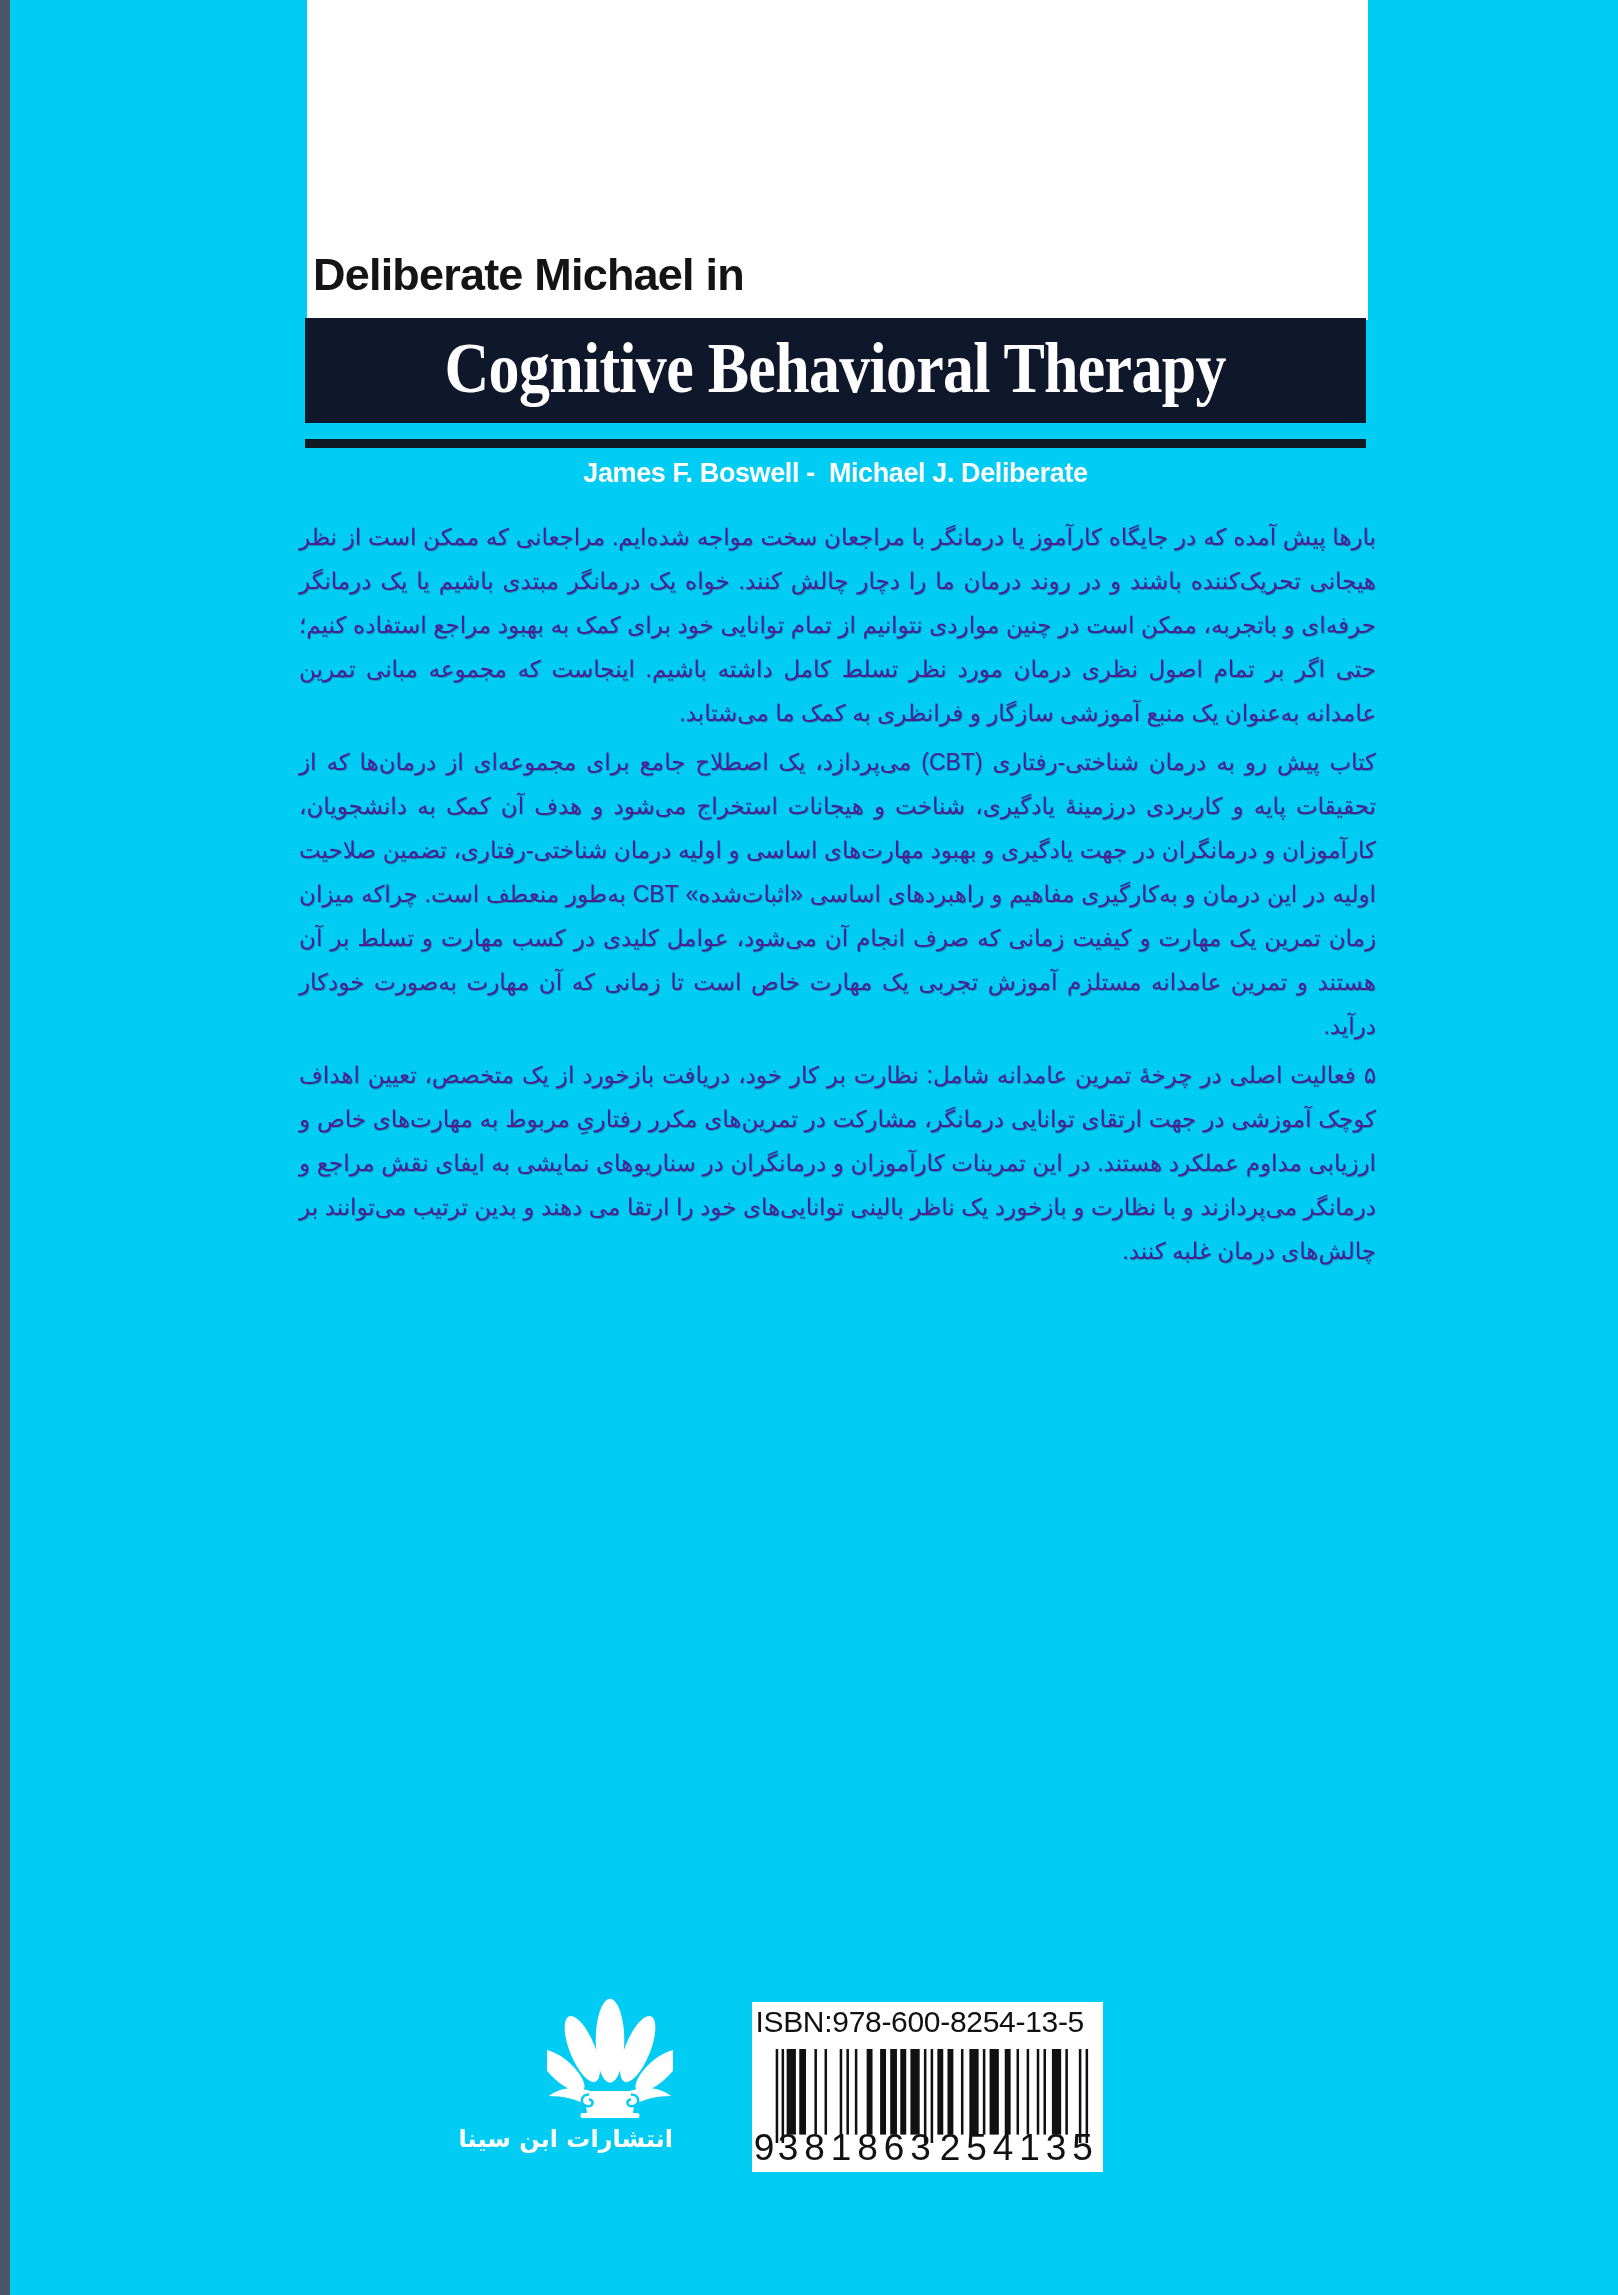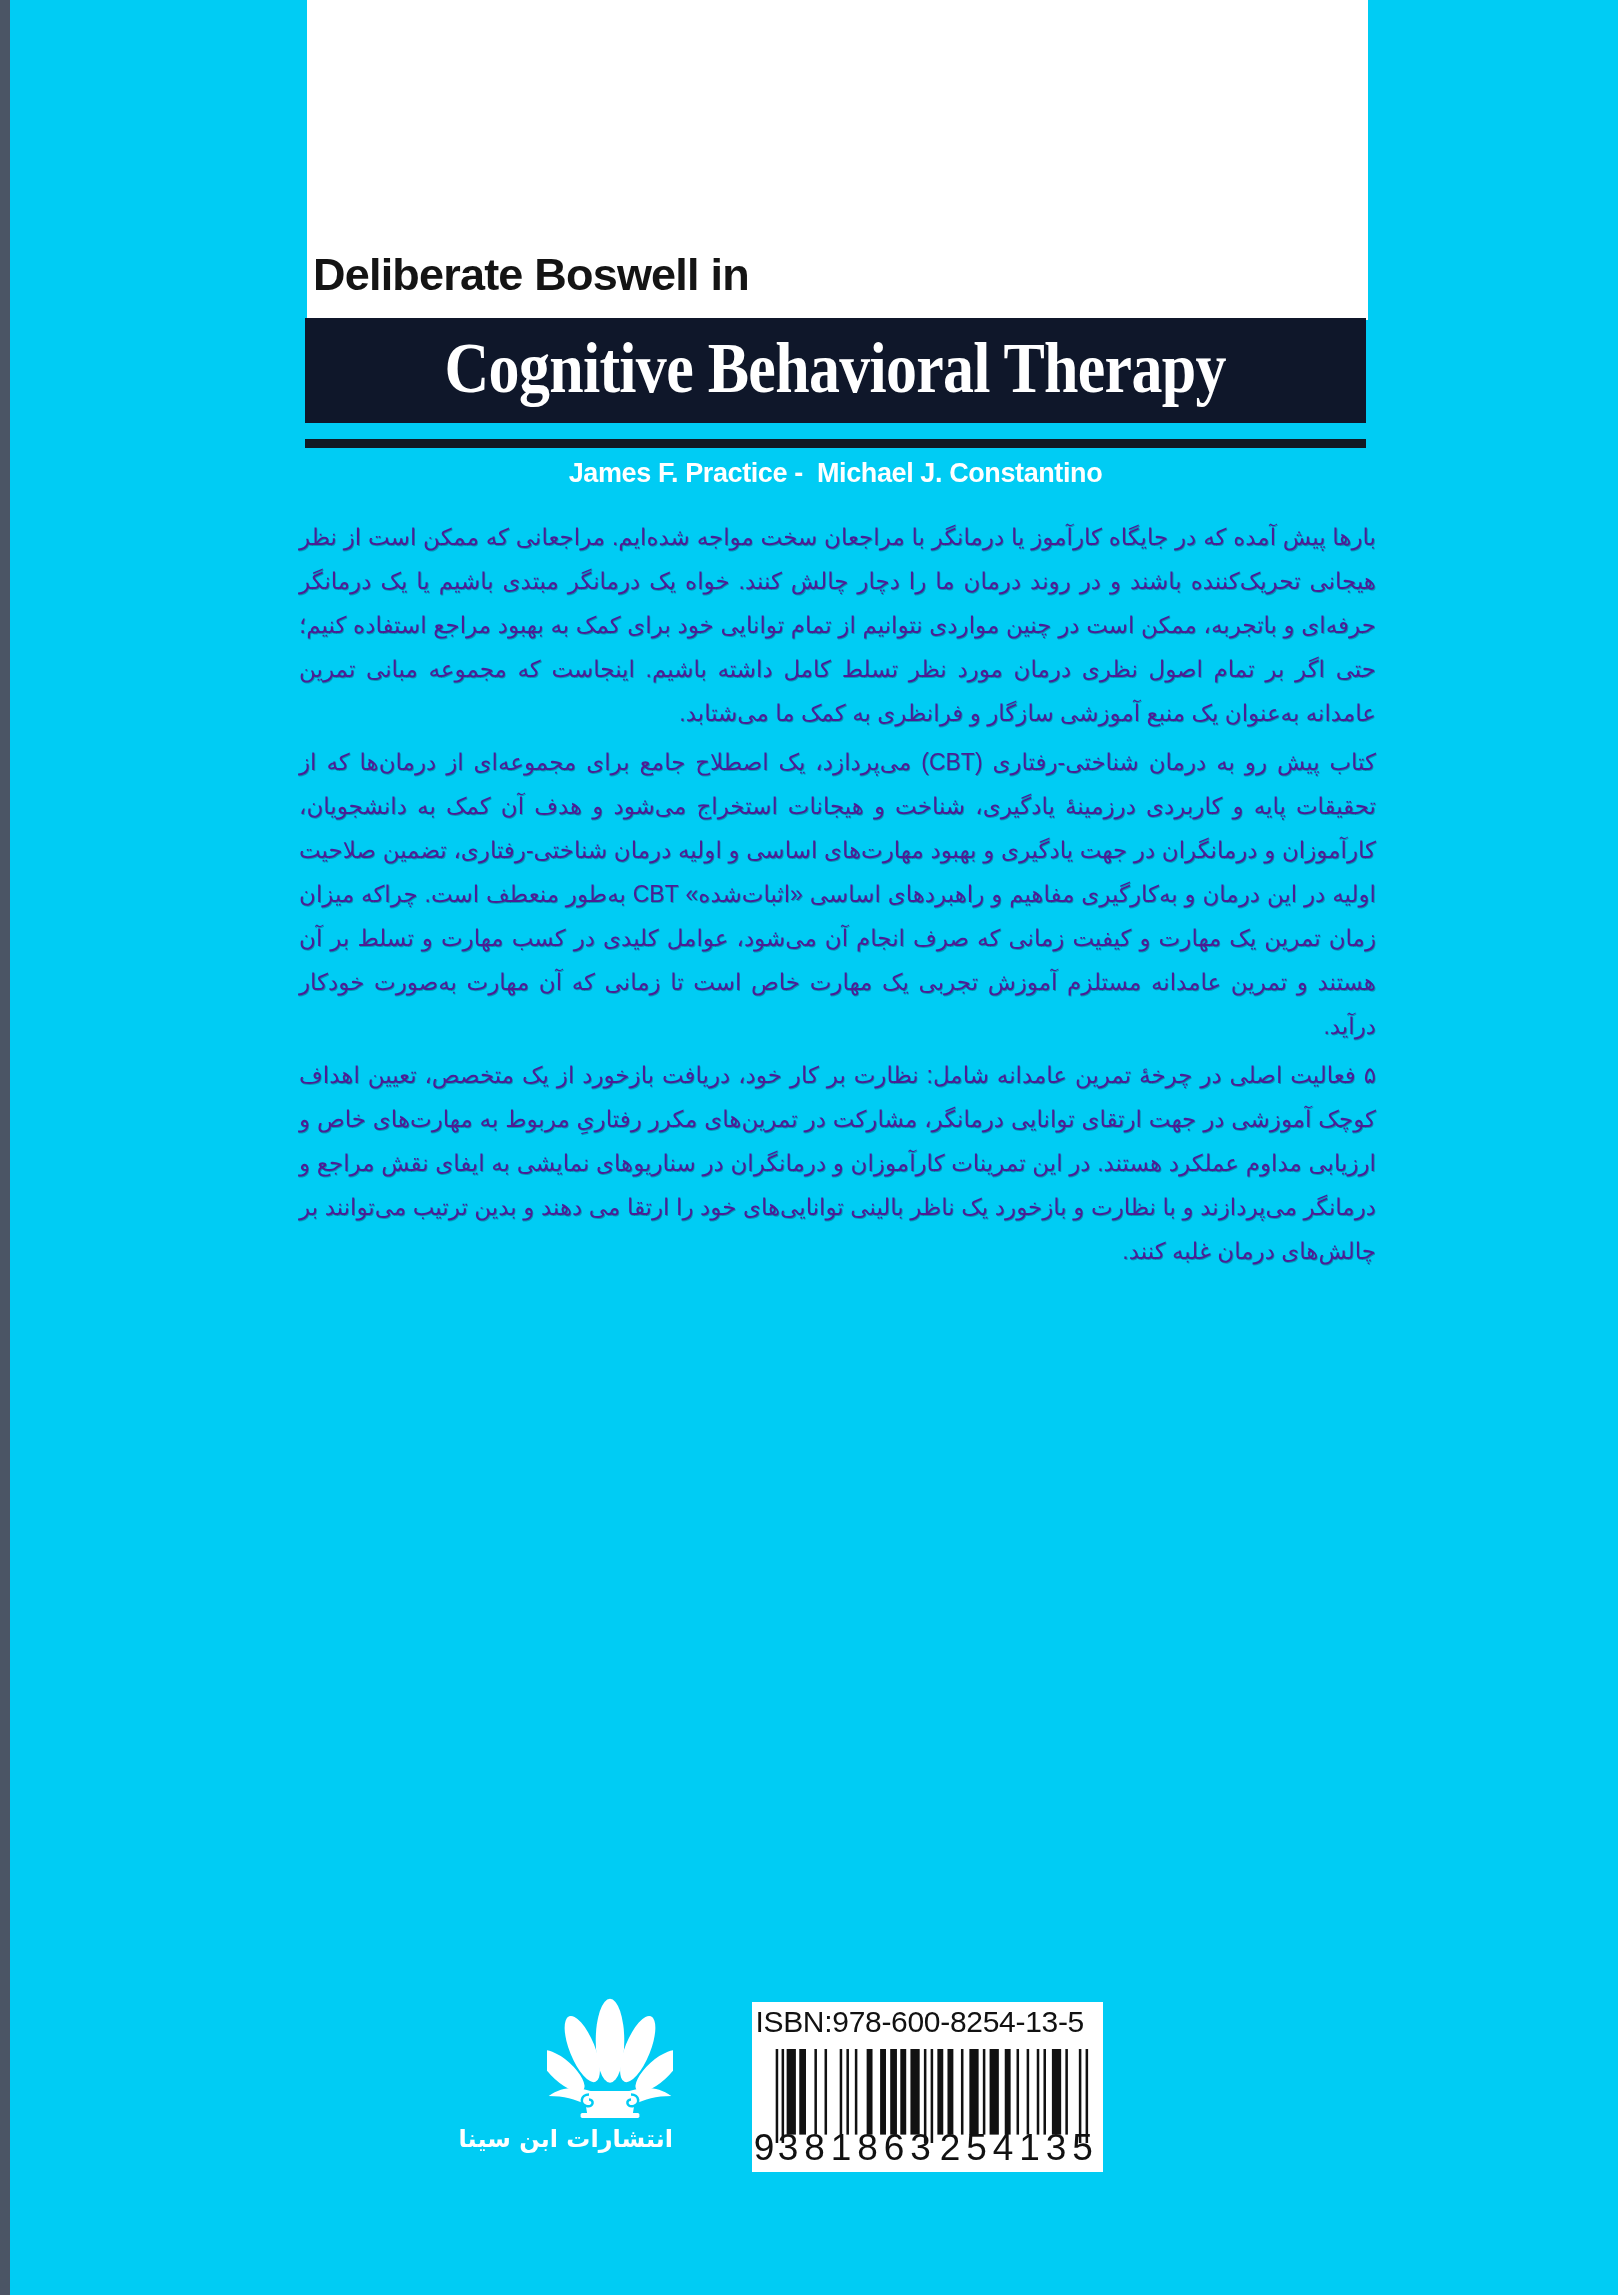--- a/index.html
+++ b/index.html
@@ -144,29 +144,29 @@
     .barcode-digits .d-left { letter-spacing: 5.9px; margin-left: 3.4px; width: 152px; }
     .barcode-digits .d-right { letter-spacing: 5.9px; margin-left: 10px; }
   </style>
 </head>
 <body>
 
 <div class="spine-edge"></div>
 
 <div class="header-block"></div>
 
-<div class="subtitle">Deliberate Boswell in</div>
+<div class="subtitle">Deliberate Michael in</div>
 
 <div class="title-band">
   <span class="title-text">Cognitive Behavioral Therapy</span>
 </div>
 
 <div class="rule"></div>
 
-<div class="authors">James F. Practice -  Michael J. Constantino</div>
+<div class="authors">James F. Boswell -  Michael J. Deliberate</div>
 
 <div class="body-text">
   <p>بارها پیش آمده که در جایگاه کارآموز یا درمانگر با مراجعان سخت مواجه شده‌ایم. مراجعانی که ممکن است از نظر هیجانی تحریک‌کننده باشند و در روند درمان ما را دچار چالش کنند. خواه یک درمانگر مبتدی باشیم یا یک درمانگر حرفه‌ای و باتجربه، ممکن است در چنین مواردی نتوانیم از تمام توانایی خود برای کمک به بهبود مراجع استفاده کنیم؛ حتی اگر بر تمام اصول نظری درمان مورد نظر تسلط کامل داشته باشیم. اینجاست که مجموعه مبانی تمرین عامدانه به‌عنوان یک منبع آموزشی سازگار و فرانظری به کمک ما می‌شتابد.</p>
   <p>کتاب پیش رو به درمان شناختی-رفتاری (CBT) می‌پردازد، یک اصطلاح جامع برای مجموعه‌ای از درمان‌ها که از تحقیقات پایه و کاربردی درزمینهٔ یادگیری، شناخت و هیجانات استخراج می‌شود و هدف آن کمک به دانشجویان، کارآموزان و درمانگران در جهت یادگیری و بهبود مهارت‌های اساسی و اولیه درمان شناختی-رفتاری، تضمین صلاحیت اولیه در این درمان و به‌کارگیری مفاهیم و راهبردهای اساسی «اثبات‌شده» CBT به‌طور منعطف است. چراکه میزان زمان تمرین یک مهارت و کیفیت زمانی که صرف انجام آن می‌شود، عوامل کلیدی در کسب مهارت و تسلط بر آن هستند و تمرین عامدانه مستلزم آموزش تجربی یک مهارت خاص است تا زمانی که آن مهارت به‌صورت خودکار درآید.</p>
   <p>۵ فعالیت اصلی در چرخهٔ تمرین عامدانه شامل: نظارت بر کار خود، دریافت بازخورد از یک متخصص، تعیین اهداف کوچک آموزشی در جهت ارتقای توانایی درمانگر، مشارکت در تمرین‌های مکرر رفتاریِ مربوط به مهارت‌های خاص و ارزیابی مداوم عملکرد هستند. در این تمرینات کارآموزان و درمانگران در سناریوهای نمایشی به ایفای نقش مراجع و درمانگر می‌پردازند و با نظارت و بازخورد یک ناظر بالینی توانایی‌های خود را ارتقا می دهند و بدین ترتیب می‌توانند بر چالش‌های درمان غلبه کنند.</p>
 </div>
 
 <div class="logo">
   <svg width="126" height="126" viewBox="0 0 150 150">
     <g fill="#ffffff">

